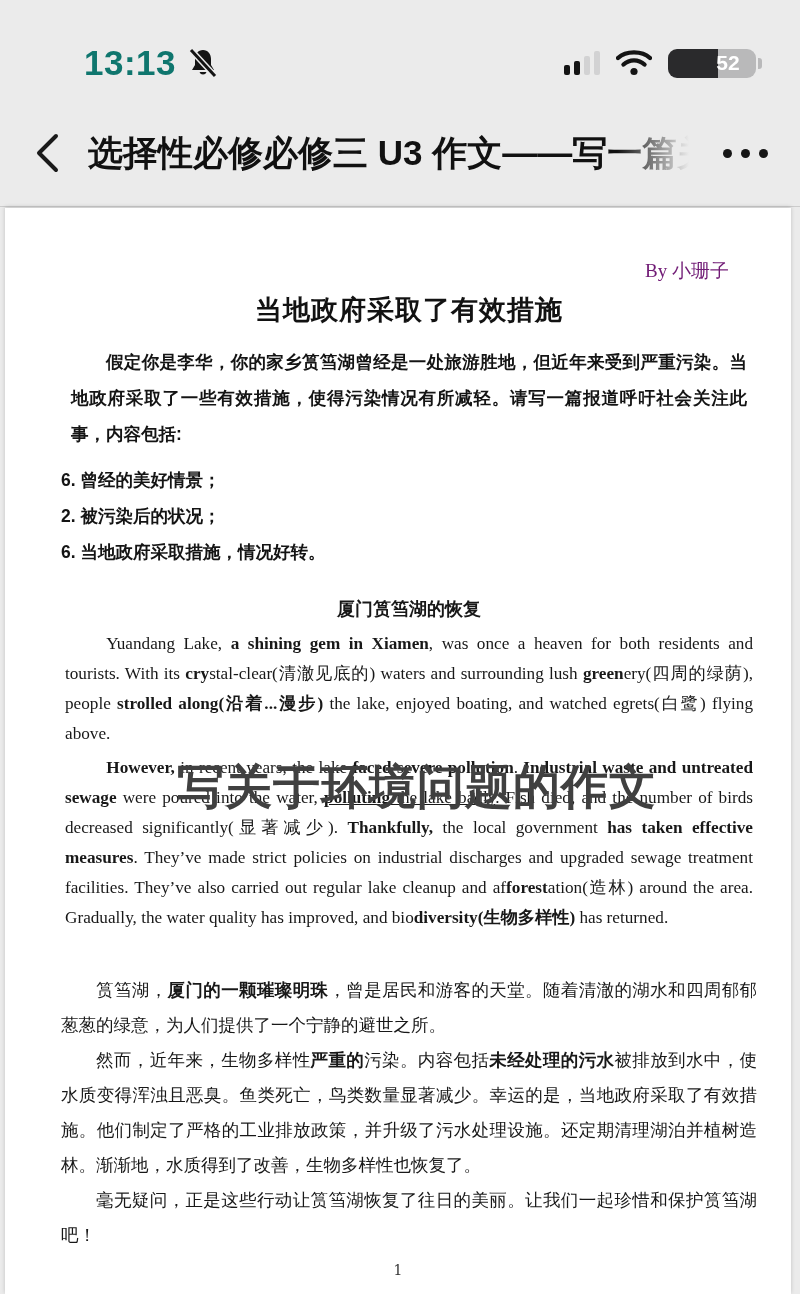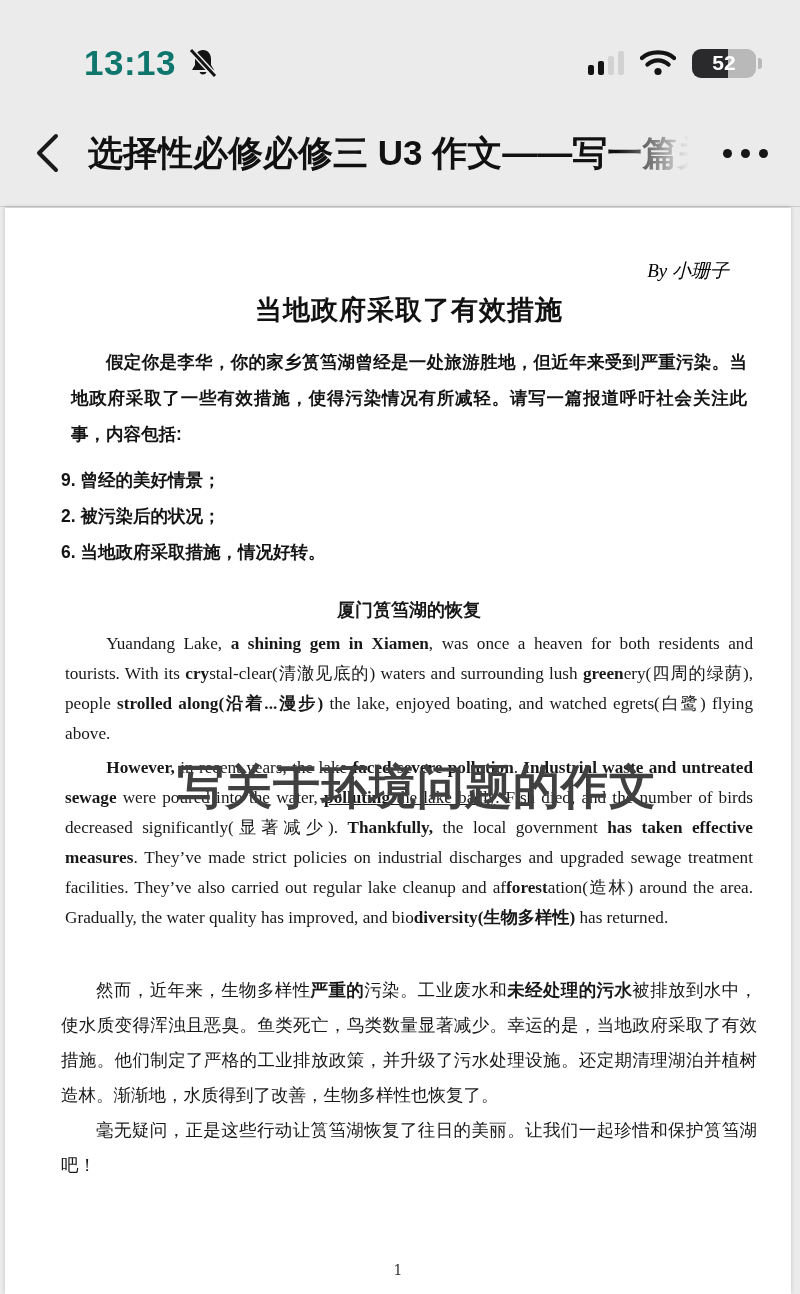--- a/index.html
+++ b/index.html
@@ -14,23 +14,23 @@
     position:absolute;top:0;left:0;right:0;height:100px;
     display:flex;align-items:center;
     padding:26px 38px 0 84px;box-sizing:border-box;
   }
   .time{font-size:35px;font-weight:700;color:#0f766e;letter-spacing:.5px;}
   .bell{margin-left:10px;display:flex;align-items:center;}
   .sb-spacer{flex:1;}
   .signal{display:flex;align-items:flex-end;gap:4px;margin-right:16px;}
   .sigbar{width:6px;border-radius:2px;}
   .wifi{margin-right:16px;display:flex;align-items:center;}
-  .battery{position:relative;width:64px;height:29px;border-radius:9px;overflow:hidden;
+  .battery{position:relative;width:56px;height:29px;border-radius:9px;overflow:hidden;
     background:linear-gradient(to right,#2a2a2c 0 57%,#b9b9ba 57% 100%);
-    display:flex;align-items:center;justify-content:center;}
+    display:flex;align-items:center;justify-content:center;padding-left:32px;}
   .battery span{color:#fff;font-size:21px;font-weight:700;letter-spacing:0;}
   .batt-nub{width:4px;height:11px;background:#b9b9ba;border-radius:0 3px 3px 0;margin-left:2px;}
   .batt-wrap{display:flex;align-items:center;}
   
   .navbar{
     position:absolute;top:100px;left:0;right:0;height:107px;
     display:flex;align-items:center;
     padding:0 30px;box-sizing:border-box;
     border-bottom:1px solid #cccccc;
   }
@@ -48,34 +48,34 @@
     position:absolute;left:5px;right:9px;top:208px;bottom:0;
     background:#ffffff;
     box-shadow:0 -1px 4px rgba(0,0,0,.18);
   }
   .content{
     padding:50px 34px 0 56px;
     color:#181818;
     font-family:"Liberation Serif","DejaVu Serif",serif;
     font-size:17px;
   }
-  .byline{text-align:right;font-style:italic;font-size:19px;margin:0 28px 8px 0;color:#000000;}
+  .byline{text-align:right;font-size:19px;margin:0 28px 8px 0;color:#701a75;}
   .doc-title{
     text-align:center;font-family:"Liberation Sans","DejaVu Sans",sans-serif;
     font-size:27px;font-weight:700;margin:2px 0 16px 0;color:#121212;letter-spacing:1px;
   }
   .intro{
     font-family:"Liberation Sans","DejaVu Sans",sans-serif;font-weight:700;
     font-size:17.5px;line-height:36px;text-align:justify;text-indent:2em;margin:10px;color:#141414;
   }
   .req-list{margin:0;padding:0;font-family:"Liberation Sans","DejaVu Sans",sans-serif;font-weight:700;
     font-size:17.5px;line-height:36px;color:#141414;}
   .essay-head{margin-top:26px;text-align:center;}
   .essay-title-en{font-weight:700;font-size:18.5px;line-height:29px;margin:0;}
-  .essay-title-zh{font-weight:700;font-size:18px;line-height:29px;margin:0;}
+  .essay-title-zh{font-weight:700;font-size:18px;line-height:29px;margin:0;font-family:Liberation Mono, monospace;}
   .en-para{line-height:30px;text-align:justify;text-indent:2.4em;margin:4px;font-size:17.2px;}
   .zh-block{margin-top:40px;}
   .zh-para{line-height:35px;text-align:justify;text-indent:2em;margin:0;font-size:17.5px;}
   .b{font-weight:700;}
   .u{text-decoration:underline;}
   .watermark{
     position:absolute;left:172px;top:548px;
     font-family:"Liberation Sans","DejaVu Sans",sans-serif;
     font-size:47px;font-weight:800;letter-spacing:1px;white-space:nowrap;
   }
@@ -138,34 +138,35 @@
 <div class="page">
   <div class="content">
 
     <div class="byline">By 小珊子</div>
 
     <div class="doc-title">当地政府采取了有效措施</div>
 
     <p class="intro">假定你是李华，你的家乡筼筜湖曾经是一处旅游胜地，但近年来受到严重污染。当地政府采取了一些有效措施，使得污染情况有所减轻。请写一篇报道呼吁社会关注此事，内容包括:</p>
 
     <div class="req-list">
-      <div>9. 曾经的美好情景；</div>
+      <div>6. 曾经的美好情景；</div>
       <div>2. 被污染后的状况；</div>
       <div>6. 当地政府采取措施，情况好转。</div>
     </div>
 
     <div class="essay-head">
       <p class="essay-title-zh">厦门筼筜湖的恢复</p>
     </div>
 
     <p class="en-para"><span>Yuandang Lake, </span><span class="b">a shining gem in Xiamen</span><span>, was once a heaven for both residents and tourists. With its </span><span class="b">cry</span><span>stal-clear(清澈见底的) waters and surrounding lush </span><span class="b">green</span><span>ery(四周的绿荫), people </span><span class="b">strolled along(沿着...漫步)</span><span> the lake, enjoyed boating, and watched egrets(白鹭) flying above.</span></p>
     <p class="en-para"><span class="b">However,</span><span> in recent years, the lake </span><span class="b">faced severe pollution</span><span>. </span><span class="b">Industrial waste and untreated sewage</span><span> were poured into the water, </span><span class="b u">polluting</span><span class="u"> the lake badly</span><span>. Fish died, and the number of birds decreased significantly(显著减少). </span><span class="b">Thankfully,</span><span> the local government </span><span class="b">has taken effective measures</span><span>. They’ve made strict policies on industrial discharges and upgraded sewage treatment facilities. They’ve also carried out regular lake cleanup and af</span><span class="b">forest</span><span>ation(造林) around the area. Gradually, the water quality has improved, and bio</span><span class="b">diversity(生物多样性)</span><span> has returned.</span></p>
 
     <div class="zh-block">
-      <p class="zh-para"><span>然而，近年来，生物多样性</span><span class="b">严重的</span><span>污染。工业废水和</span><span class="b">未经处理的污水</span><span>被排放到水中，使水质变得浑浊且恶臭。鱼类死亡，鸟类数量显著减少。幸运的是，当地政府采取了有效措施。他们制定了严格的工业排放政策，并升级了污水处理设施。还定期清理湖泊并植树造林。渐渐地，水质得到了改善，生物多样性也恢复了。</span></p>
+      <p class="zh-para"><span>筼筜湖，</span><span class="b">厦门的一颗璀璨明珠</span><span>，曾是居民和游客的天堂。随着清澈的湖水和四周郁郁葱葱的绿意，为人们提供了一个宁静的避世之所。</span></p>
+      <p class="zh-para"><span>然而，近年来，生物多样性</span><span class="b">严重的</span><span>污染。内容包括</span><span class="b">未经处理的污水</span><span>被排放到水中，使水质变得浑浊且恶臭。鱼类死亡，鸟类数量显著减少。幸运的是，当地政府采取了有效措施。他们制定了严格的工业排放政策，并升级了污水处理设施。还定期清理湖泊并植树造林。渐渐地，水质得到了改善，生物多样性也恢复了。</span></p>
       <p class="zh-para"><span>毫无疑问，正是这些行动让筼筜湖恢复了往日的美丽。让我们一起珍惜和保护筼筜湖吧！</span></p>
     </div>
 
   </div>
 
   <div class="watermark" style="color: #404040;">写关于环境问题的作文</div>
 
   <div class="pagenum">1</div>
 </div>
 

